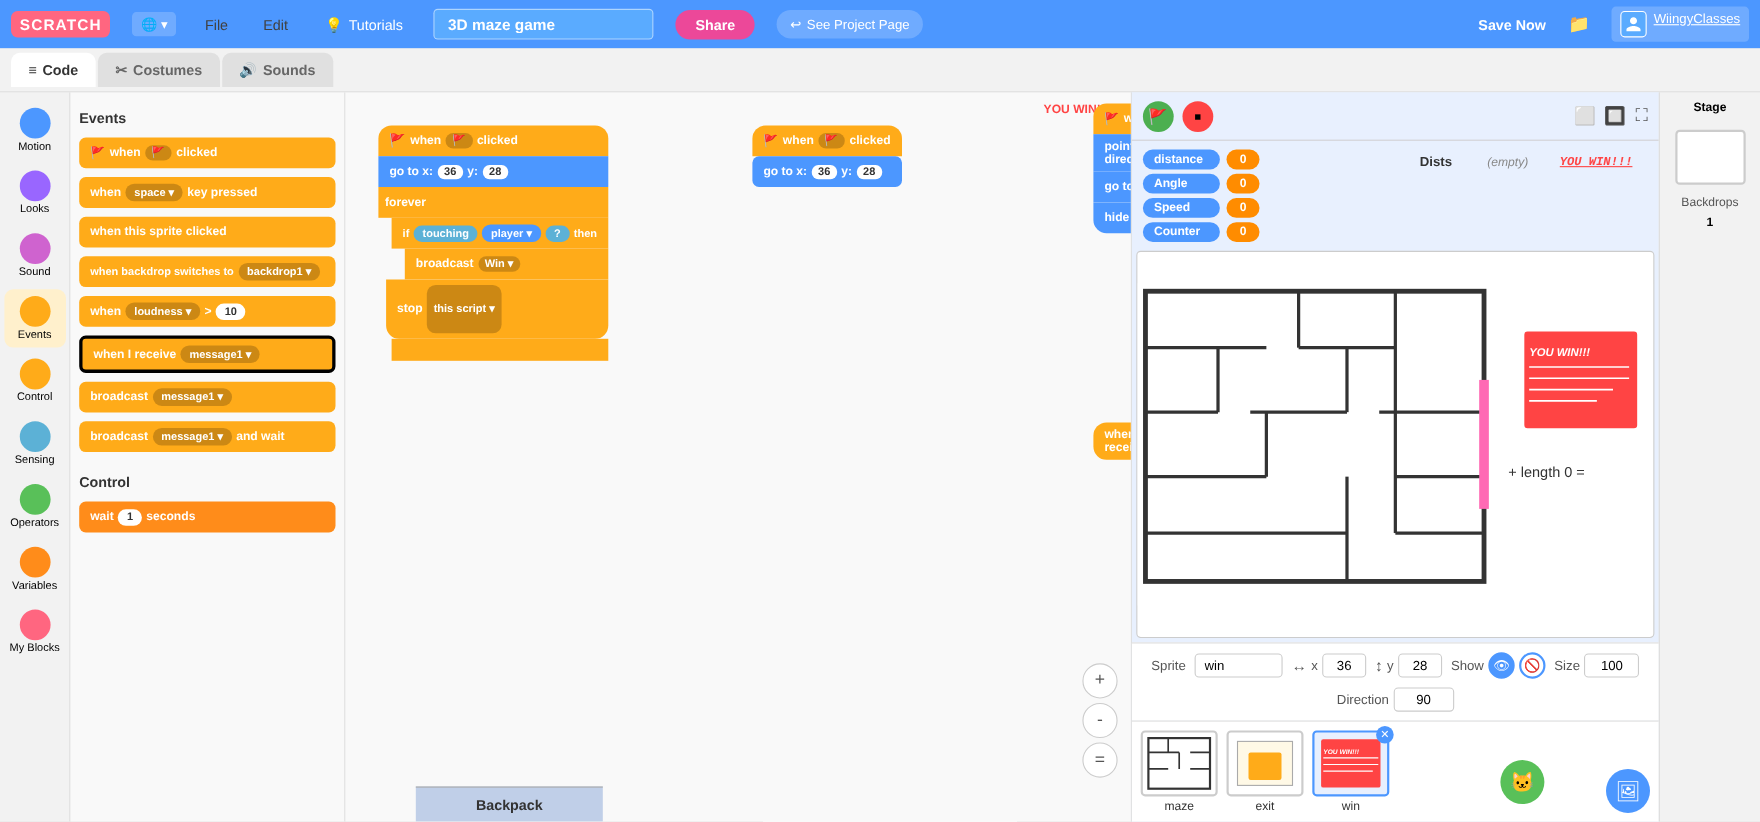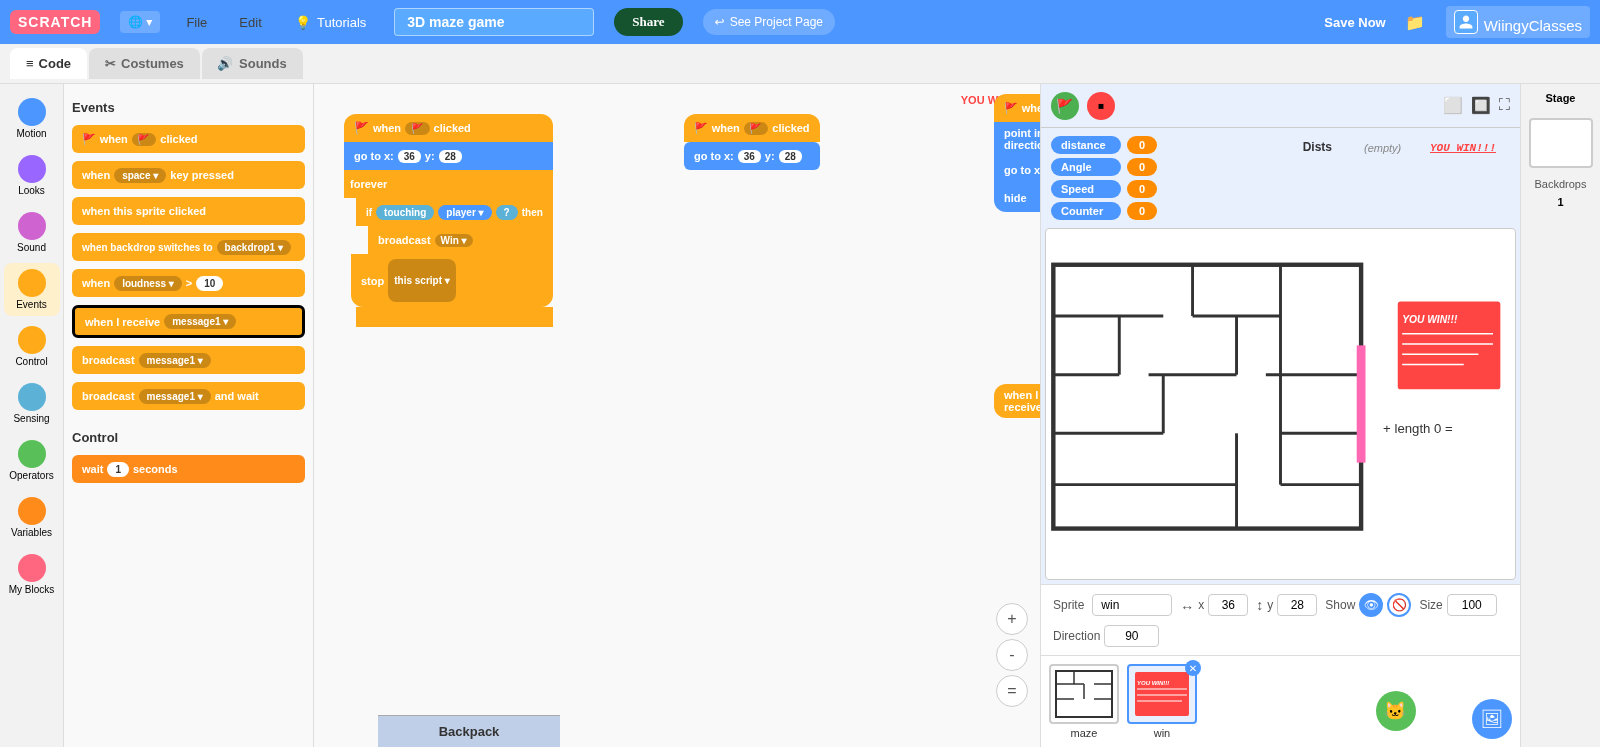--- a/index.html
+++ b/index.html
@@ -23,39 +23,39 @@
     .tutorials-btn {
       display: flex; align-items: center; gap: 5px;
       color: white; font-size: 13px; cursor: pointer; padding: 4px 8px;
     }
     .project-name-input {
       background: #5aabff; border: 1px solid rgba(255,255,255,0.5);
       border-radius: 4px; padding: 5px 12px; color: white;
       font-size: 14px; font-weight: bold; width: 200px; outline: none;
     }
     .share-btn {
-      background: #14532d; border: none; border-radius: 20px;
+      background: #ec4899; border: none; border-radius: 20px;
       color: white; font-size: 13px; font-weight: bold;
-      padding: 6px 18px; cursor: pointer; font-family: Liberation Serif, serif;
+      padding: 6px 18px; cursor: pointer;
     }
     .see-project-btn {
       display: flex; align-items: center; gap: 5px;
       background: rgba(255,255,255,0.2); border-radius: 20px;
       color: white; font-size: 12px; padding: 6px 12px; cursor: pointer;
     }
     .topbar-spacer { flex: 1; }
     .save-now-btn {
       background: none; border: none; color: white;
       font-size: 13px; cursor: pointer; font-weight: bold;
     }
     .folder-icon { color: white; font-size: 16px; cursor: pointer; }
     .user-area {
-      display: flex; align-items: flex-end; gap: 6px;
+      display: flex; align-items: flex-start; gap: 6px;
       background: rgba(255,255,255,0.2); border-radius: 4px;
-      padding: 4px 8px; color: white; cursor: pointer; font-size: 15px;
+      padding: 4px 8px; color: white; cursor: pointer; font-size: 12px; text-decoration: underline;
     }
     .user-avatar {
       width: 24px; height: 24px; background: #5aabff;
       border-radius: 4px; border: 1px solid white;
       display: flex; align-items: center; justify-content: center; font-size: 10px; color: white;
     }
 
     
     #tabs {
       display: flex; align-items: center; height: 40px;
@@ -177,21 +177,21 @@
     
     #stage-preview {
       flex: 1; background: white; margin: 0 4px 4px 4px;
       border: 1px solid #ccc; border-radius: 4px; position: relative;
       overflow: hidden;
     }
 
     
     #sprite-info {
       background: white; padding: 8px 12px; border-top: 1px solid #ddd;
-      display: flex; flex-wrap: wrap; gap: 8px; align-items: center;
+      display: flex; flex-wrap: wrap; gap: 8px; align-items: center; justify-content: center;
     }
     .sprite-label { font-size: 12px; color: #555; }
     .sprite-name-input {
       border: 1px solid #ccc; border-radius: 4px; padding: 3px 8px;
       font-size: 12px; width: 80px;
     }
     .sprite-coord {
       display: flex; align-items: center; gap: 4px; font-size: 12px;
     }
     .coord-icon { font-size: 14px; color: #555; }
@@ -278,21 +278,21 @@
     }
 
     .add-sprite-btn {
       position: absolute; bottom: 8px; right: 52px;
       width: 40px; height: 40px; background: #59C059; border-radius: 50%;
       display: flex; align-items: center; justify-content: center;
       color: white; font-size: 20px; cursor: pointer;
     }
 
     .stage-right {
-      display: flex; width: 80px; flex-direction: column; align-items: center;
+      display: flex; width: 92px; flex-direction: column; align-items: center;
       background: #f2f2f2; border-left: 1px solid #ddd; padding: 8px;
       gap: 6px;
     }
   </style>
 </head>
 <body>
 
 <div id="topbar">
   <div id="scratch-logo">SCRATCH</div>
   <div class="globe-btn">
@@ -637,20 +637,29 @@
             <line x1="40" y1="15" x2="58" y2="15" stroke="#333" stroke-width="1.5"></line>
             <line x1="20" y1="2" x2="20" y2="15" stroke="#333" stroke-width="1.5"></line>
             <line x1="30" y1="15" x2="30" y2="30" stroke="#333" stroke-width="1.5"></line>
             <line x1="2" y1="30" x2="20" y2="30" stroke="#333" stroke-width="1.5"></line>
             <line x1="40" y1="30" x2="58" y2="30" stroke="#333" stroke-width="1.5"></line>
           </svg>
         </div>
         <span class="sprite-thumb-label">maze</span>
       </div>
       <div class="sprite-thumb">
+        <div class="sprite-thumb-img">
+          <svg width="60" height="50" viewBox="0 0 60 50">
+            <rect x="5" y="5" width="50" height="40" fill="#fff9e6" stroke="#aaa" stroke-width="1"></rect>
+            <rect x="15" y="15" width="30" height="25" fill="#FFAB19" rx="2"></rect>
+          </svg>
+        </div>
+        <span class="sprite-thumb-label">exit</span>
+      </div>
+      <div class="sprite-thumb">
         <div class="sprite-thumb-img selected">
           <div class="sprite-delete">✕</div>
           <svg width="60" height="50" viewBox="0 0 60 50">
             <rect x="3" y="3" width="54" height="44" fill="#FF4444" rx="2"></rect>
             <text x="5" y="16" fill="white" font-size="6" font-weight="bold" font-style="italic">YOU WIN!!!</text>
             <line x1="5" y1="20" x2="55" y2="20" stroke="white" stroke-width="1"></line>
             <line x1="5" y1="26" x2="55" y2="26" stroke="white" stroke-width="1"></line>
             <line x1="5" y1="32" x2="50" y2="32" stroke="white" stroke-width="1"></line>
           </svg>
         </div>

